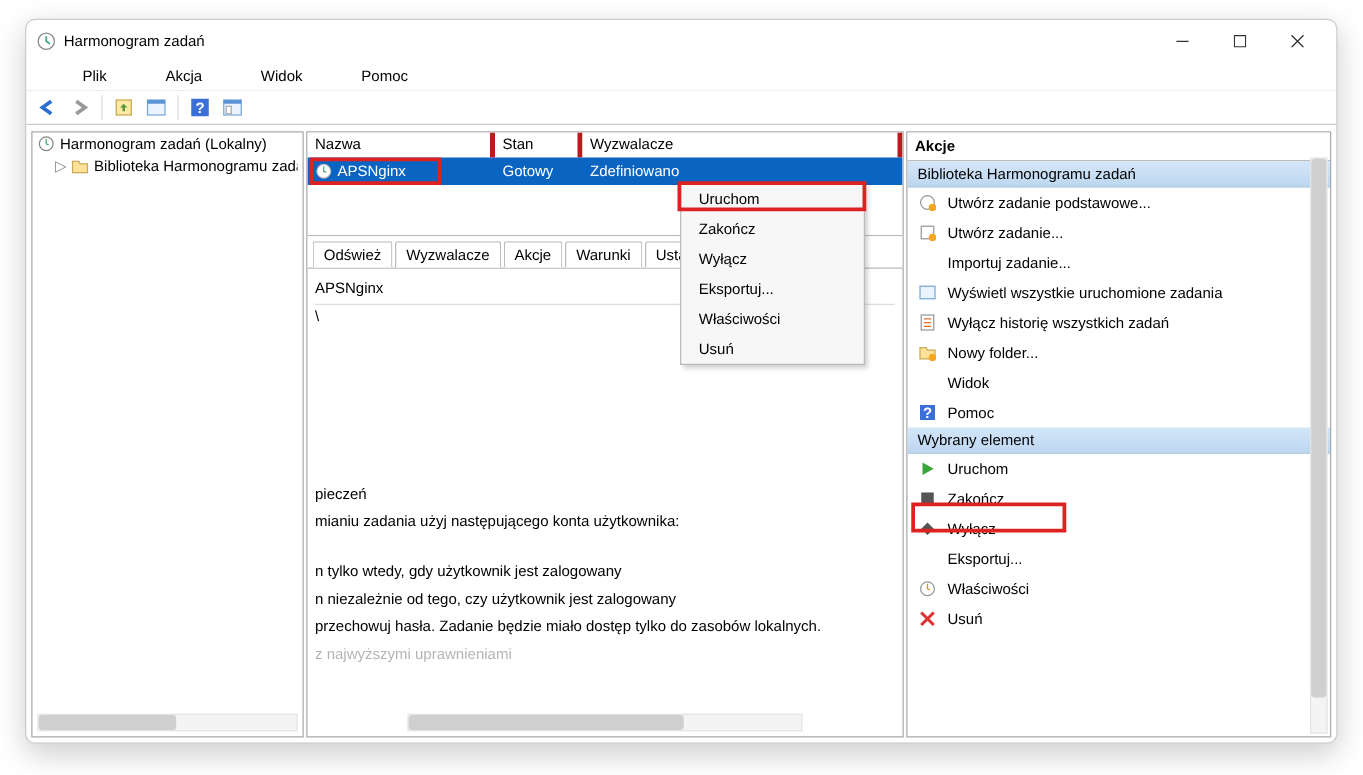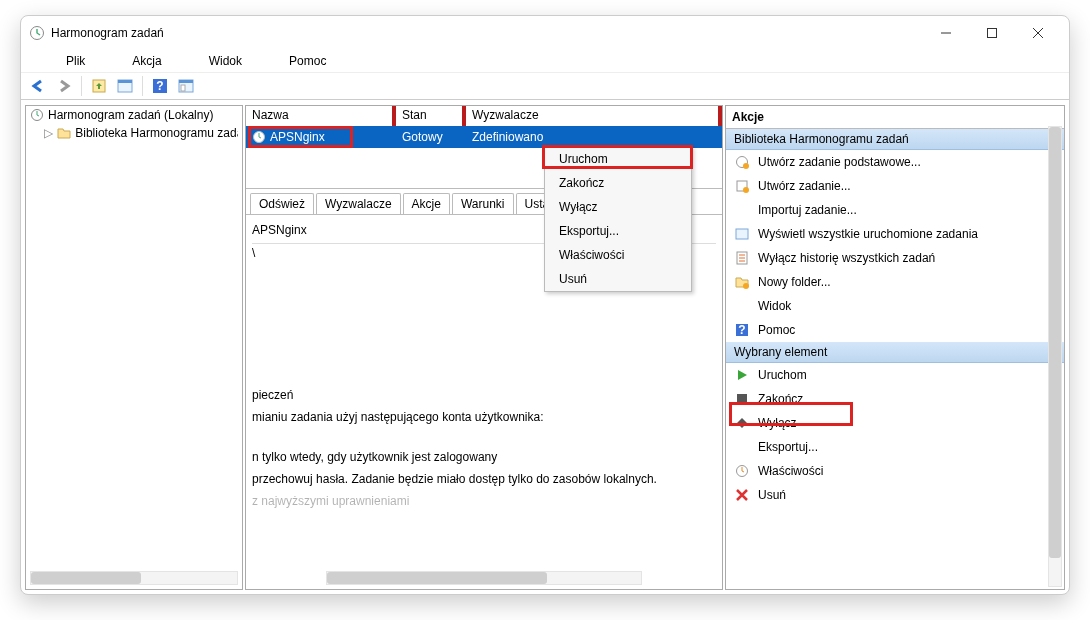--- a/index.html
+++ b/index.html
@@ -175,20 +175,21 @@
           <div class="tab">Ustawienia</div>
         </div>
         <div class="details-body">
           <div class="line" style="border-bottom:1px solid #ddd;">APSNginx</div>
           <div class="line">\</div>
           <div style="height:120px;"></div>
           <div class="line">pieczeń</div>
           <div class="line">mianiu zadania użyj następującego konta użytkownika:</div>
           <div style="height:18px;"></div>
           <div class="line">n tylko wtedy, gdy użytkownik jest zalogowany</div>
+          <div class="line">n niezależnie od tego, czy użytkownik jest zalogowany</div>
           <div class="line">przechowuj hasła. Zadanie będzie miało dostęp tylko do zasobów lokalnych.</div>
           <div class="line" style="opacity:.3;">z najwyższymi uprawnieniami</div>
         </div>
       </div>
 
       <div style="position:absolute; bottom:4px; left:80px; right:80px; height:14px; background:#f4f4f4; border:1px solid #e4e4e4;">
         <div style="width:220px;height:100%;background:#cfcfcf;border-radius:3px;"></div>
       </div>
 
       <div class="ctxmenu" style="left:298px; top:40px;">

